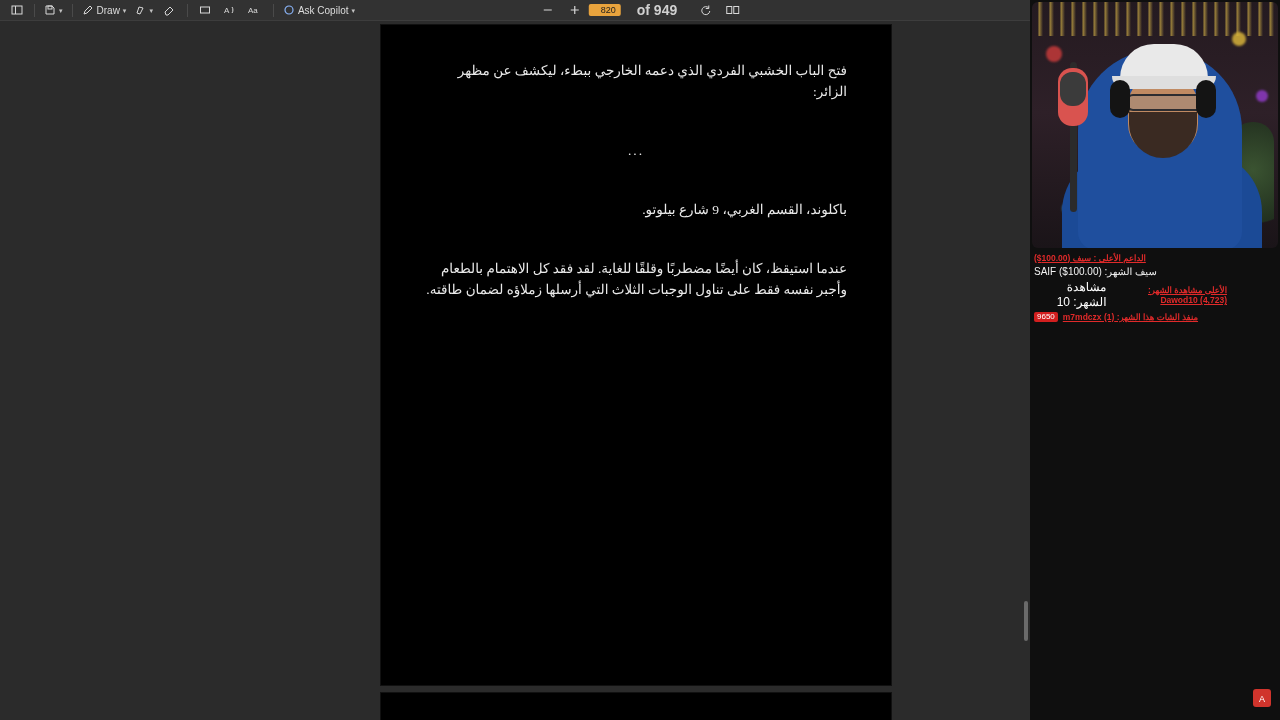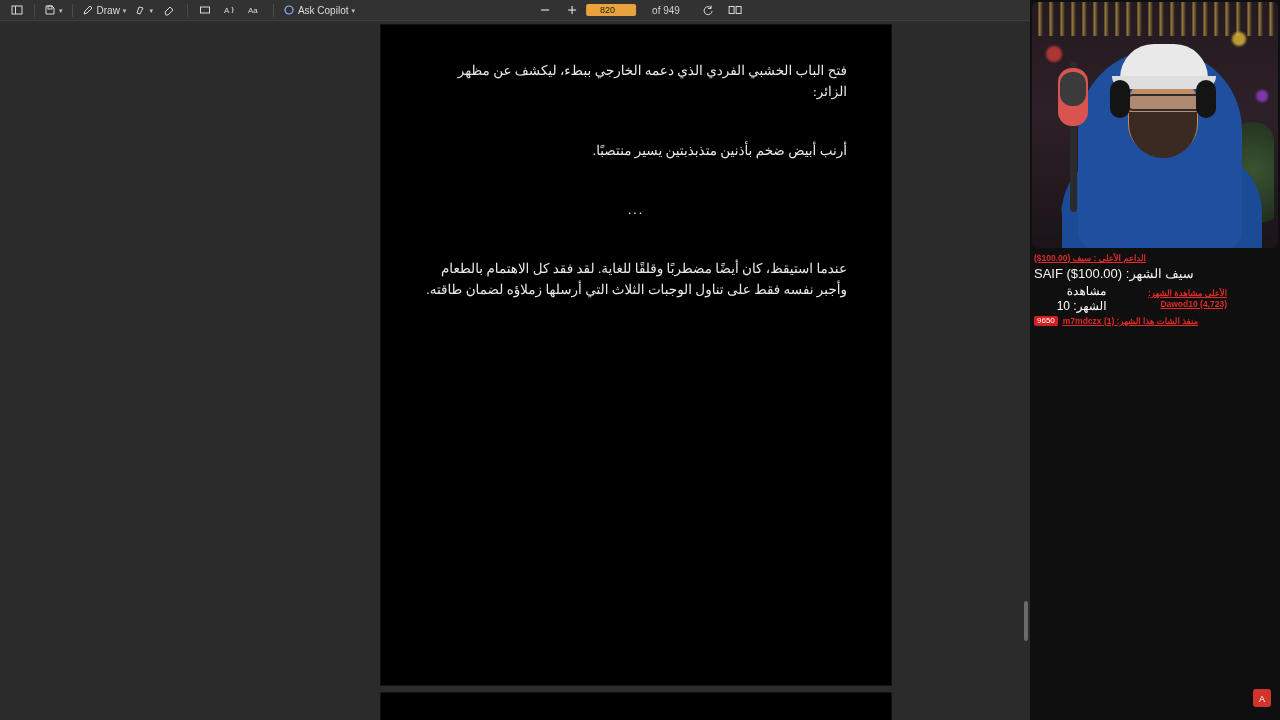--- a/index.html
+++ b/index.html
@@ -60,25 +60,25 @@
     transform: translateX(-50%);
     display: flex;
     align-items: center;
     gap: 2px;
   }
   .page-box {
     background: #e8a33d;
     color: #1d1d1d;
     font-size: 9px;
     border-radius: 2px;
-    padding: 1px 14px;
+    padding: 1px 5px;
     min-width: 22px;
-    text-align: left;
-  }
-  .page-of { font-size: 10px; color: #d0d0d0; padding: 0 14px; }
+    text-align: right;
+  }
+  .page-of { font-size: 14px; color: #d0d0d0; padding: 0 14px; font-weight: bold; }
   .tb-right {
     position: absolute;
     right: 4px;
     display: flex;
     align-items: center;
     gap: 2px;
   }
   .pdf-word {
     font-size: 10px;
     color: #d8d8d8;
@@ -265,21 +265,21 @@
     gap: 5px;
     padding: 1px 6px 1px 4px;
     direction: rtl;
   }
   .alert-red {
     color: #e02a2a;
     font-weight: bold;
     font-size: 8.5px;
     text-decoration: underline;
   }
-  .alert-white { color: #f2f2f2; font-size: 13px; }
+  .alert-white { color: #f2f2f2; font-size: 10px; }
   .alert-chip {
     background: #d21f1f;
     color: #fff;
     font-size: 8px;
     padding: 0 3px;
     border-radius: 2px;
   }
   .alert-amount { color: #fff; font-size: 12px; }
 
   .scrollbar {
@@ -437,22 +437,22 @@
     <div class="tb-right">
       <span class="pdf-word">bat</span>
     </div>
   </div>
 
   <div class="doc-area">
 
     <div class="page page-1">
       <div class="page-inner">
         <p class="para">فتح الباب الخشبي الفردي الذي دعمه الخارجي ببطء، ليكشف عن مظهر الزائر:</p>
-        <p class="para">أرنب أبيض ضخم بأذنين متذبذبتين يسير منتصبًا.</p>
         <p class="dots">...</p>
+        <p class="para">باكلوند، القسم الغربي، 9 شارع بيلوتو.</p>
         <p class="para tight">عندما استيقظ، كان أيضًا مضطربًا وقلقًا للغاية. لقد فقد كل الاهتمام بالطعام وأجبر نفسه فقط على تناول الوجبات الثلاث التي أرسلها زملاؤه لضمان طاقته.</p>
       </div>
     </div>
 
     <div class="page page-2"></div>
   </div>
 
   <div class="scrollbar">
     <div class="scroll-thumb"></div>
   </div>

